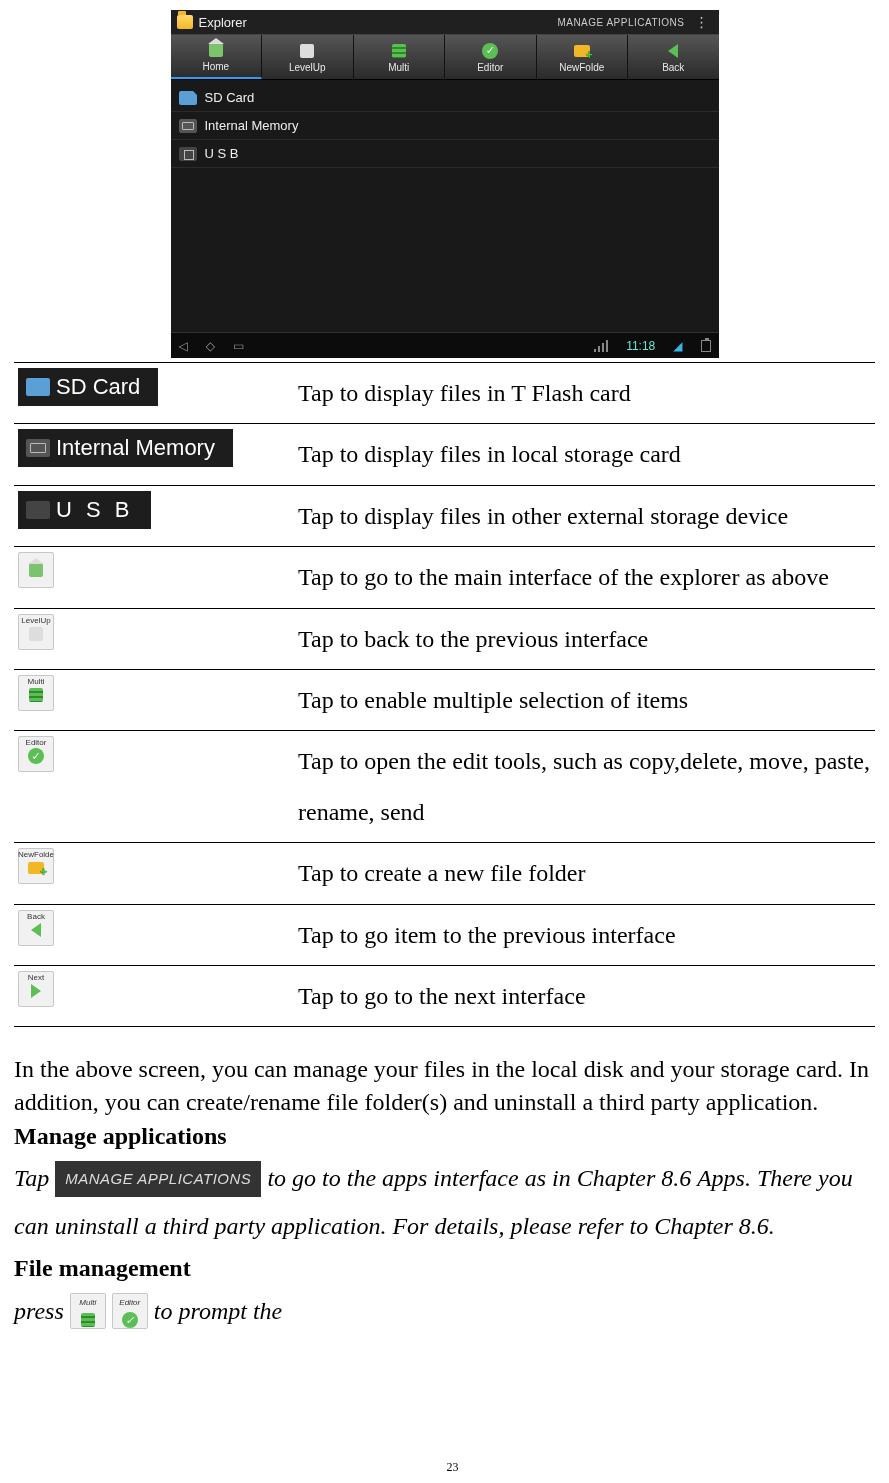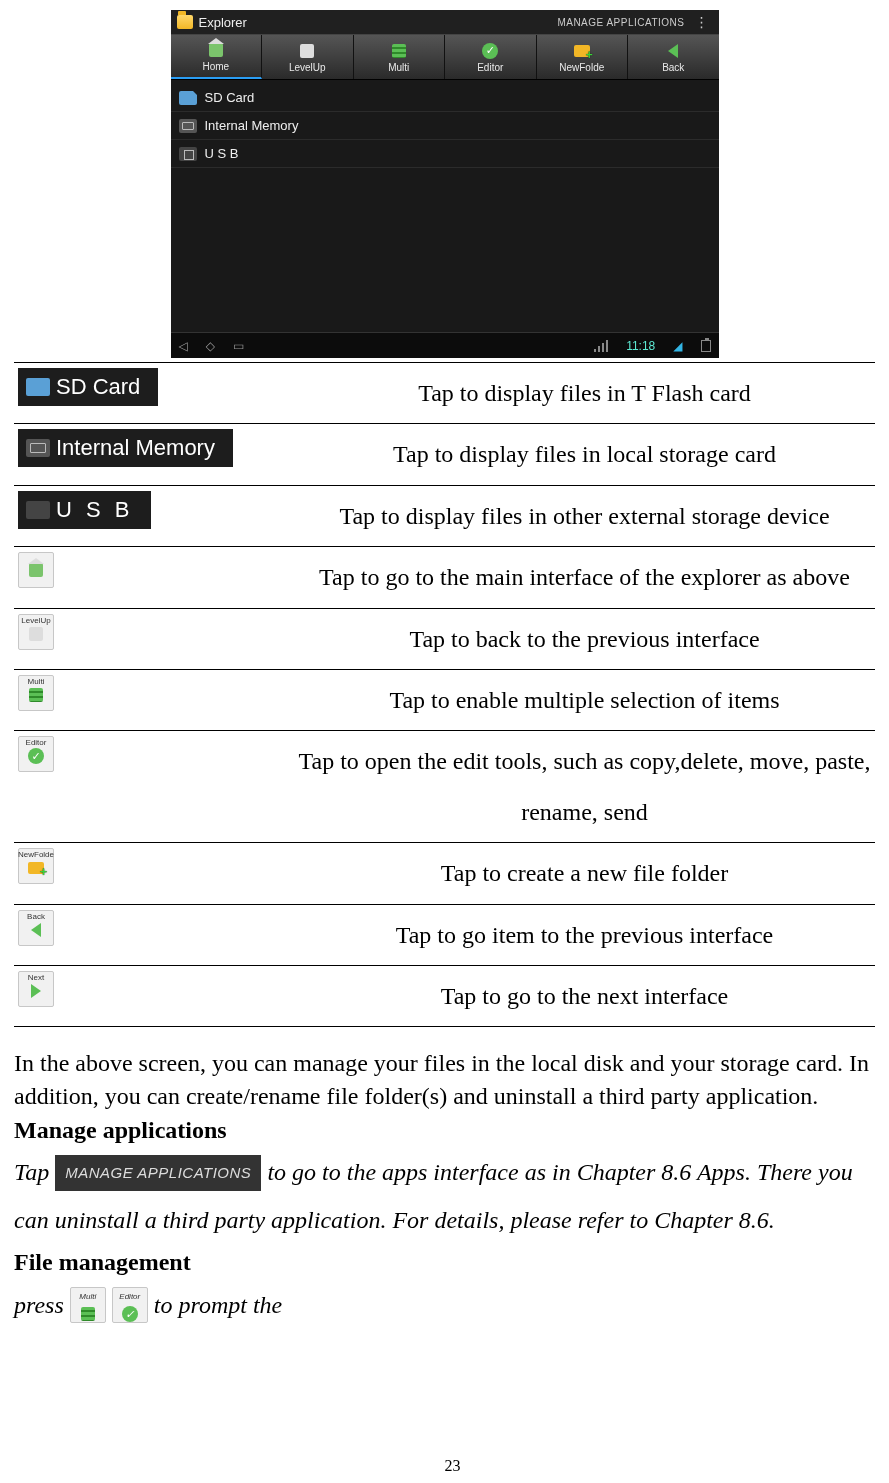--- a/index.html
+++ b/index.html
@@ -128,21 +128,21 @@
     border-collapse: collapse;
     margin-top: 2px;
   }
   table.legend td {
     border-top: 1.5px solid #000;
     padding: 5px 4px;
     vertical-align: top;
   }
   table.legend tr:last-child td { border-bottom: 1.5px solid #000; }
   .col-icon { width: 280px; }
-  .col-desc { line-height: 2.1; text-align: center; }
+  .col-desc { line-height: 2.1; }
 
   
   .chip {
     display:inline-flex; align-items:center; gap:6px;
     background:#1d1d1d; color:#fff;
     font-family: Arial, Helvetica, sans-serif;
     padding:4px 12px 4px 6px;
     font-size:20px;
   }
   .chip.big { font-size:22px; padding:6px 18px 6px 8px; }
@@ -160,21 +160,21 @@
     border-radius:2px;
     display:flex; flex-direction:column; align-items:center; justify-content:center;
     font-family: Arial, Helvetica, sans-serif;
     font-size:9px; color:#333; gap:1px;
   }
   .mini.labeled { justify-content: flex-start; padding-top:1px;}
   .mini .mlabel{font-size:8px;line-height:9px;}
   .mini .mico2{width:18px;height:16px;display:flex;align-items:center;justify-content:center;}
 
   
-  .body-text { margin-top: 20px; line-height: 1.35; }
+  .body-text { margin-top: 26px; line-height: 1.35; }
   .body-text p { margin-bottom: 2px; }
   .bold { font-weight: bold; }
   .para2 { line-height: 2.0; font-style: italic; }
 
   
   .inline-chip {
     display:inline-flex; align-items:center; justify-content:center;
     vertical-align: middle;
     font-family: Arial, Helvetica, sans-serif;
     position: relative; top: -2px;
@@ -188,21 +188,21 @@
     background:#f1f1f1; border:1px solid #c7c7c7; border-radius:2px;
     display:inline-flex; flex-direction:column; align-items:center; justify-content:flex-start;
     font-size:8px; color:#333; padding-top:1px; gap:1px;
     vertical-align: middle; position: relative; top: -2px;
     font-family: Arial, Helvetica, sans-serif;
   }
   .inline-mini .mico2{width:18px;height:18px;display:flex;align-items:center;justify-content:center;}
 
   .page-num {
     position:absolute; bottom:8px; left:16px; right:0;
-    text-align:center; font-size:16px;
+    text-align:center; font-size:12px;
   }
 </style>
 </head>
 <body>
 
 <div class="screenshot-wrap">
   <div class="screenshot">
     <div class="ss-topbar">
       <span class="folder-ico"></span>
       <span class="title">Explorer</span>

